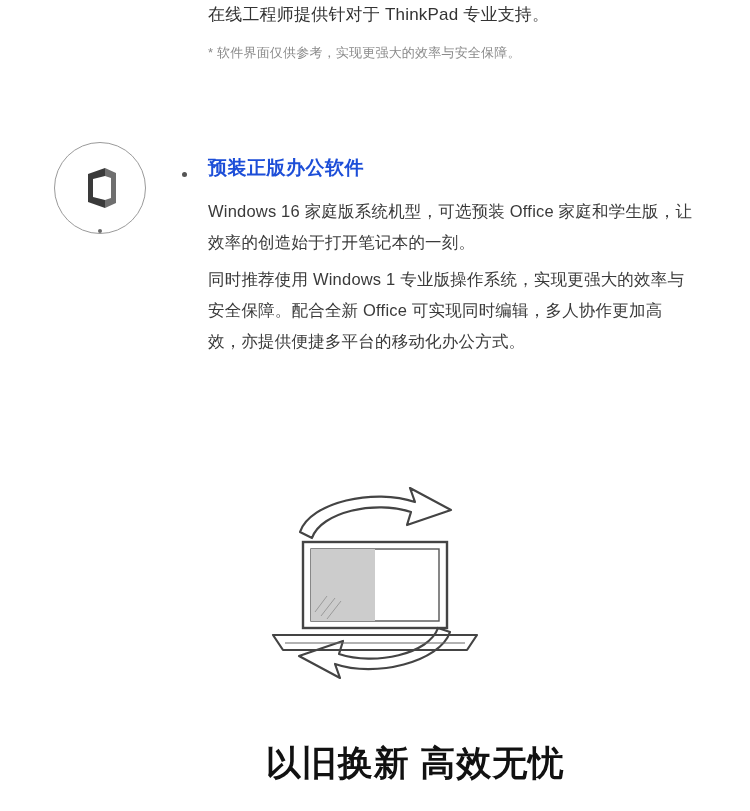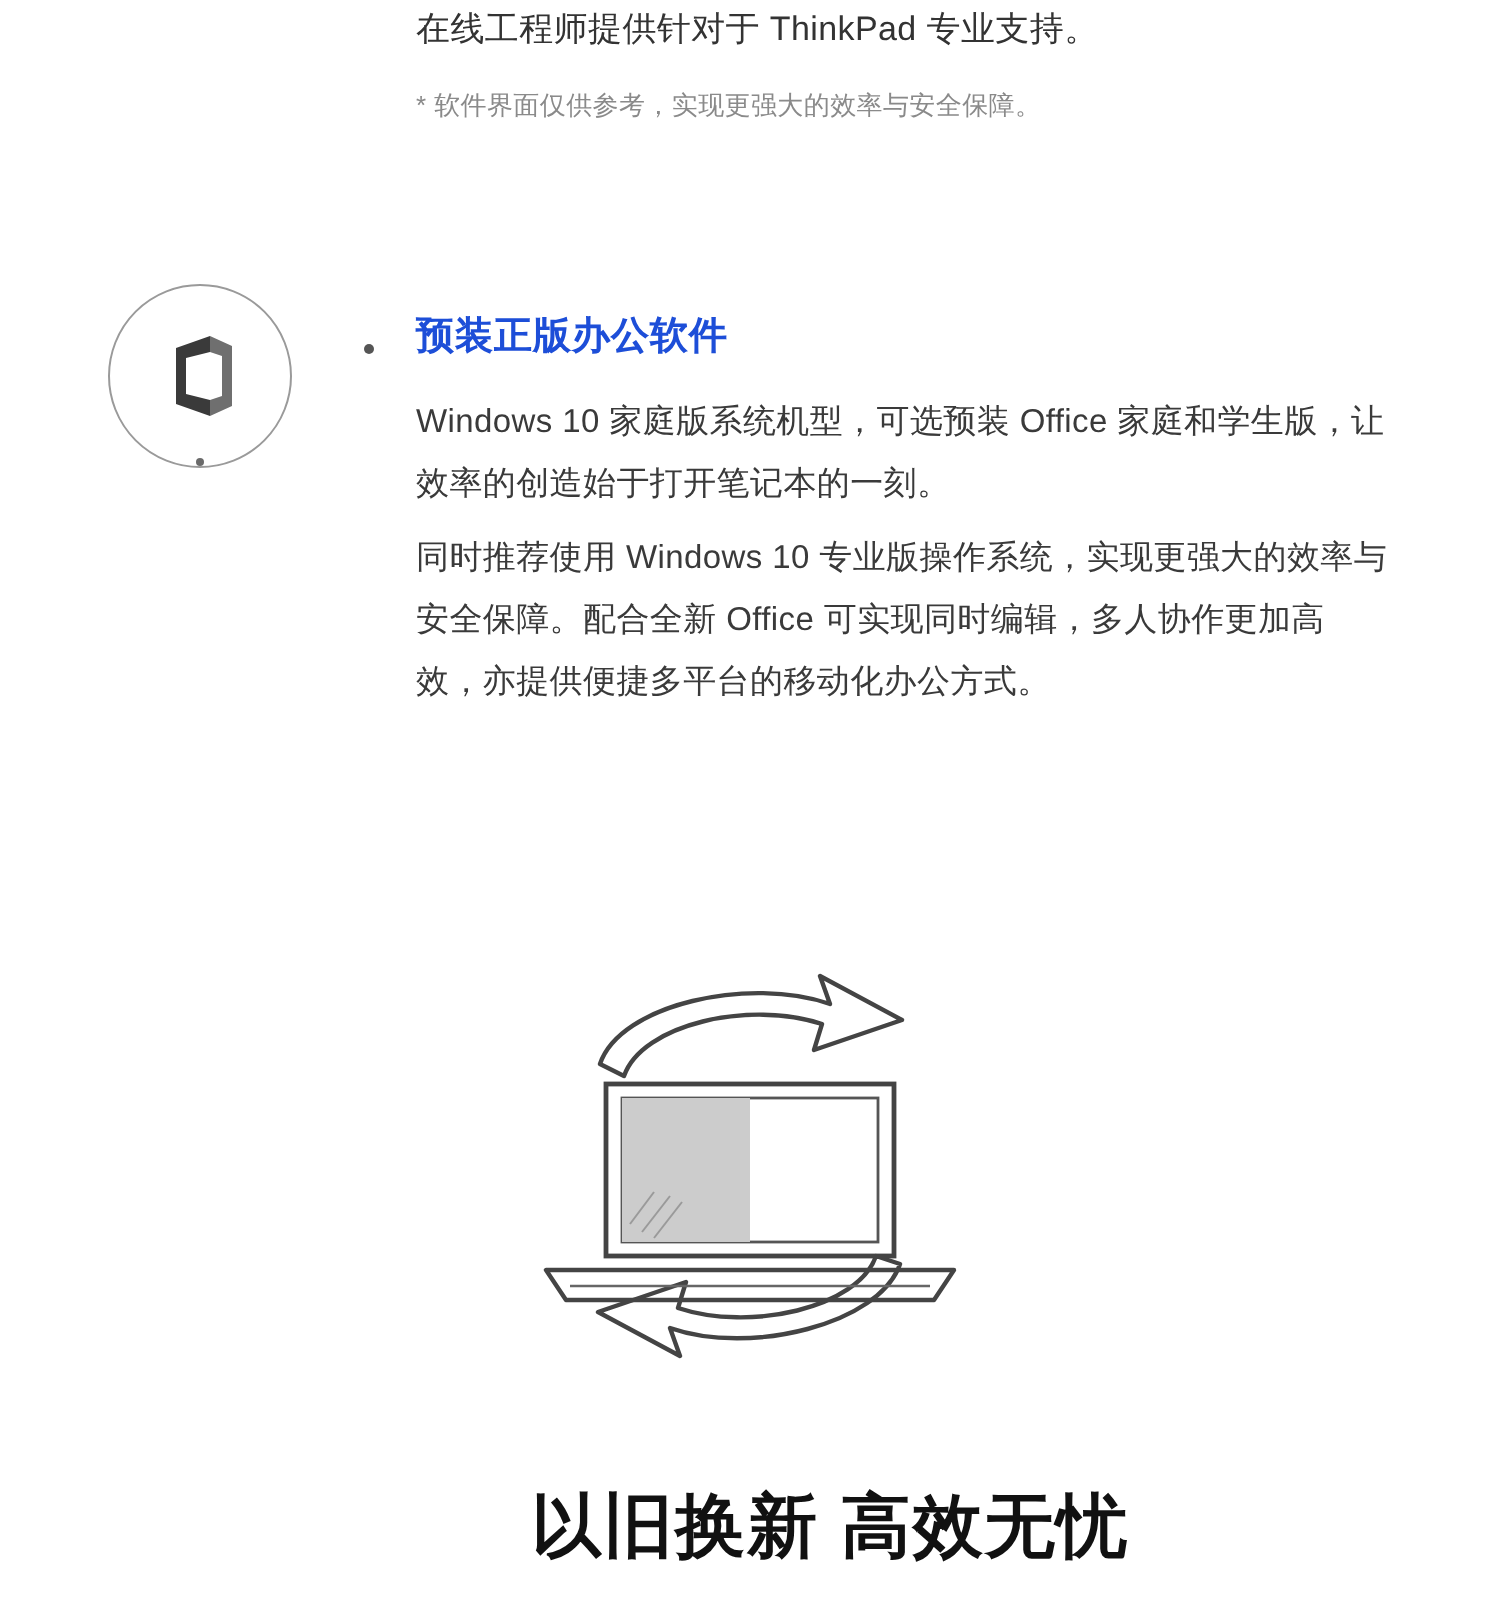--- a/index.html
+++ b/index.html
@@ -148,22 +148,22 @@
     <div class="office-dot"></div>
     <svg class="office-glyph" viewBox="0 0 40 44">
       <path d="M25 2 L8 8 L8 36 L25 42 L25 34 L13 31 L13 13 L25 10 Z" fill="#3a3a3a"></path>
       <path d="M25 2 L36 7 L36 37 L25 42 L25 34 L31 32 L31 12 L25 10 Z" fill="#6f6f6f"></path>
     </svg>
   </div>
 
   <div class="bullet-dot"></div>
   <div class="office-title">预装正版办公软件</div>
   <div class="office-body">
-    <p>Windows 10 家庭版系统机型，可选预装 Office 家庭和学生版，让效率的创造始于打开笔记本的一刻。</p>
-    <p>同时推荐使用 Windows 10 专业版操作系统，实现更强大的效率与安全保障。配合全新 Office 可实现同时编辑，多人协作更加高效，亦提供便捷多平台的移动化办公方式。</p>
+    <p>Windows 16 家庭版系统机型，可选预装 Office 家庭和学生版，让效率的创造始于打开笔记本的一刻。</p>
+    <p>同时推荐使用 Windows 1 专业版操作系统，实现更强大的效率与安全保障。配合全新 Office 可实现同时编辑，多人协作更加高效，亦提供便捷多平台的移动化办公方式。</p>
   </div>
 
   <svg class="illustration" viewBox="0 0 240 215">
 
     <path d="M45 52 C55 22, 120 8, 160 22 L155 8 L196 30 L152 45 L156 32 C120 20, 66 32, 57 58 Z" fill="none" stroke="#444444" stroke-width="2.2" stroke-linejoin="round"></path>
 
     <path d="M195 152 C185 182, 120 198, 80 184 L85 198 L44 176 L88 161 L84 174 C120 186, 174 174, 183 148 Z" fill="none" stroke="#444444" stroke-width="2.2" stroke-linejoin="round"></path>
 
     <rect x="48" y="62" width="144" height="86" fill="none" stroke="#444444" stroke-width="2.4"></rect>
 

